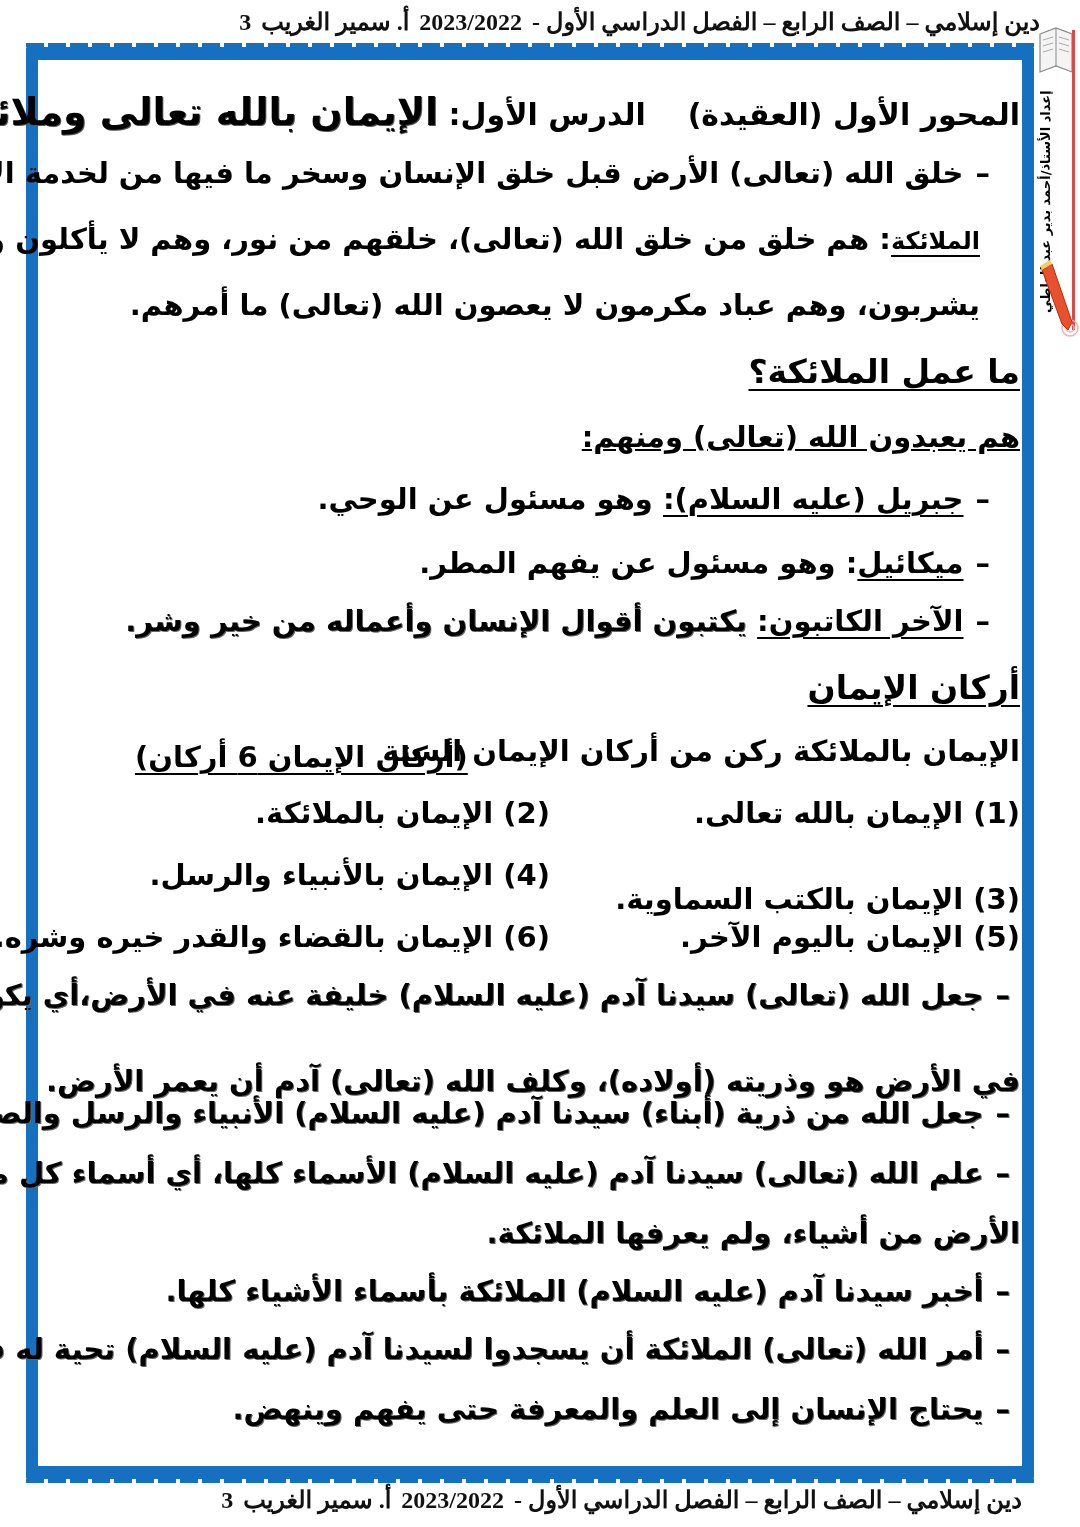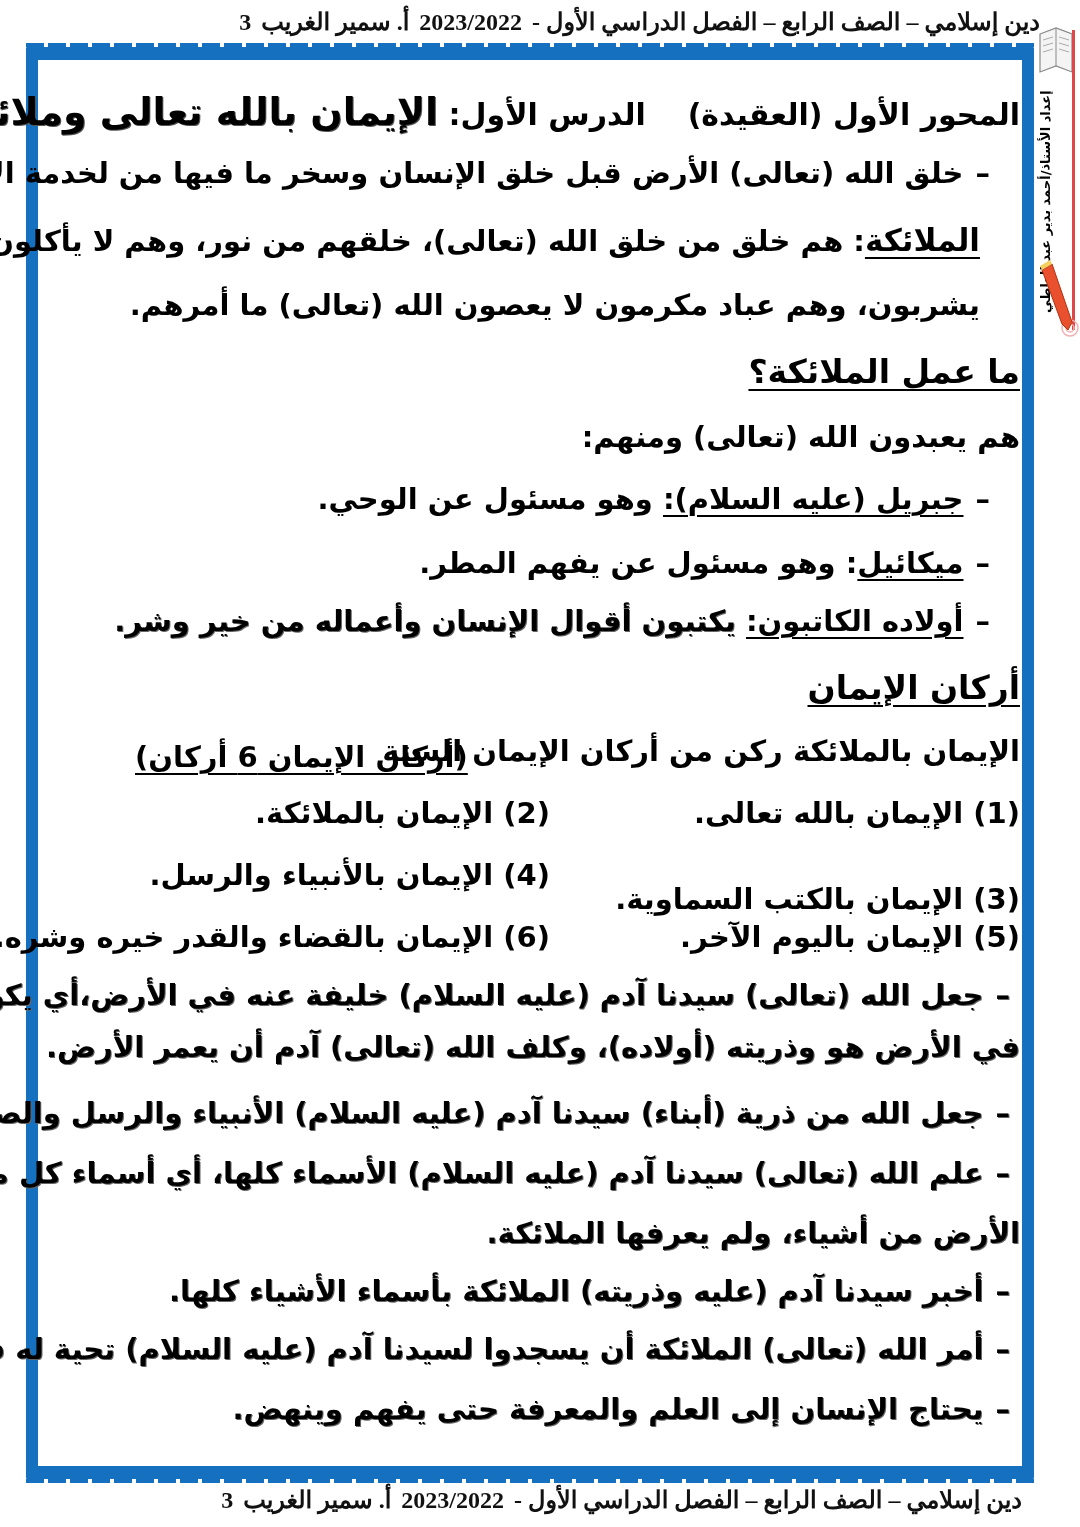--- a/index.html
+++ b/index.html
@@ -88,71 +88,71 @@
     <span>المحور الأول (العقيدة)</span>&nbsp;&nbsp;&nbsp;
     <span>الدرس الأول:</span>
     <span class="title-big">الإيمان بالله تعالى وملائكته</span>
   </div>
 
   <div class="line" style="top:86px; right:30px;">
     <span class="dash">–</span><span>خلق الله (تعالى) الأرض قبل خلق الإنسان وسخر ما فيها من لخدمة الإنسان.</span>
   </div>
 
   <div class="line" style="top:152px; right:40px;">
-    <span class="u" style="font-size:31px;">الملائكة</span><span>: هم خلق من خلق الله (تعالى)، خلقهم من نور، وهم لا يأكلون ولا</span>
+    <span class="u" style="font-size:24px;">الملائكة</span><span>: هم خلق من خلق الله (تعالى)، خلقهم من نور، وهم لا يأكلون ولا</span>
   </div>
   <div class="line" style="top:218px; right:40px;">
     <span>يشربون، وهم عباد مكرمون لا يعصون الله (تعالى) ما أمرهم.</span>
   </div>
 
   <div class="line section-heading u" style="top:282px;">ما عمل الملائكة؟</div>
 
-  <div class="line" style="top:350px;">هم يعبدون الله (تعالى) ومنهم:</div>
+  <div class="line" style="top:350px;text-decoration:underline;">هم يعبدون الله (تعالى) ومنهم:</div>
 
   <div class="line" style="top:412px; right:30px;">
     <span class="dash">–</span><span class="u">جبريل (عليه السلام):</span> <span>وهو مسئول عن الوحي.</span>
   </div>
   <div class="line" style="top:476px; right:30px;">
     <span class="dash">–</span><span class="u">ميكائيل</span><span>: وهو مسئول عن يفهم المطر.</span>
   </div>
   <div class="line" style="top:534px; right:30px;">
-    <span class="dash">–</span><span class="u">أولاده الكاتبون:</span> <span class="shadowed">يكتبون أقوال الإنسان وأعماله من خير وشر.</span>
+    <span class="dash">–</span><span class="u">الآخر الكاتبون:</span> <span class="shadowed">يكتبون أقوال الإنسان وأعماله من خير وشر.</span>
   </div>
 
   <div class="line section-heading u" style="top:598px;">أركان الإيمان</div>
 
   <div class="line" style="top:664px;">
     <span>الإيمان بالملائكة ركن من أركان الإيمان الستة</span>
   </div>
   <div class="pillar u" style="top:664px; left:85px;margin-top:6px;">(أركان الإيمان 6 أركان)</div>
 
   <div class="pillar" style="top:726px; right:0;">(1) الإيمان بالله تعالى.</div>
   <div class="pillar" style="top:726px; right:470px;">(2) الإيمان بالملائكة.</div>
   <div class="pillar" style="top:812px; right:0;">(3) الإيمان بالكتب السماوية.</div>
   <div class="pillar" style="top:788px; right:470px;">(4) الإيمان بالأنبياء والرسل.</div>
   <div class="pillar" style="top:850px; right:0;">(5) الإيمان باليوم الآخر.</div>
   <div class="pillar" style="top:850px; right:470px;">(6) الإيمان بالقضاء والقدر خيره وشره.</div>
 
   <div class="line shadowed" style="top:908px; right:10px;">
     <span class="dash">–</span><span>جعل الله (تعالى) سيدنا آدم (عليه السلام) خليفة عنه في الأرض،أي يكون مكانه</span>
   </div>
-  <div class="line shadowed" style="top:960px;">
+  <div class="line shadowed" style="top:994px;">
     <span>في الأرض هو وذريته (أولاده)، وكلف الله (تعالى) آدم أن يعمر الأرض.</span>
   </div>
   <div class="line shadowed" style="top:1026px; right:10px;">
     <span class="dash">–</span><span>جعل الله من ذرية (أبناء) سيدنا آدم (عليه السلام) الأنبياء والرسل والصالحين.</span>
   </div>
   <div class="line shadowed" style="top:1086px; right:10px;">
     <span class="dash">–</span><span>علم الله (تعالى) سيدنا آدم (عليه السلام) الأسماء كلها، أي أسماء كل ما في</span>
   </div>
   <div class="line shadowed" style="top:1146px;">
     <span>الأرض من أشياء، ولم يعرفها الملائكة.</span>
   </div>
   <div class="line shadowed" style="top:1204px; right:10px;">
-    <span class="dash">–</span><span>أخبر سيدنا آدم (عليه وذريته) الملائكة بأسماء الأشياء كلها.</span>
+    <span class="dash">–</span><span>أخبر سيدنا آدم (عليه السلام) الملائكة بأسماء الأشياء كلها.</span>
   </div>
   <div class="line shadowed" style="top:1262px; right:10px;">
     <span class="dash">–</span><span>أمر الله (تعالى) الملائكة أن يسجدوا لسيدنا آدم (عليه السلام) تحية له فسجدوا.</span>
   </div>
   <div class="line shadowed" style="top:1322px; right:10px;margin-left:12px;">
     <span class="dash">–</span><span>يحتاج الإنسان إلى العلم والمعرفة حتى يفهم وينهض.</span>
   </div>
 </div>
 
 <div class="running-footer">

